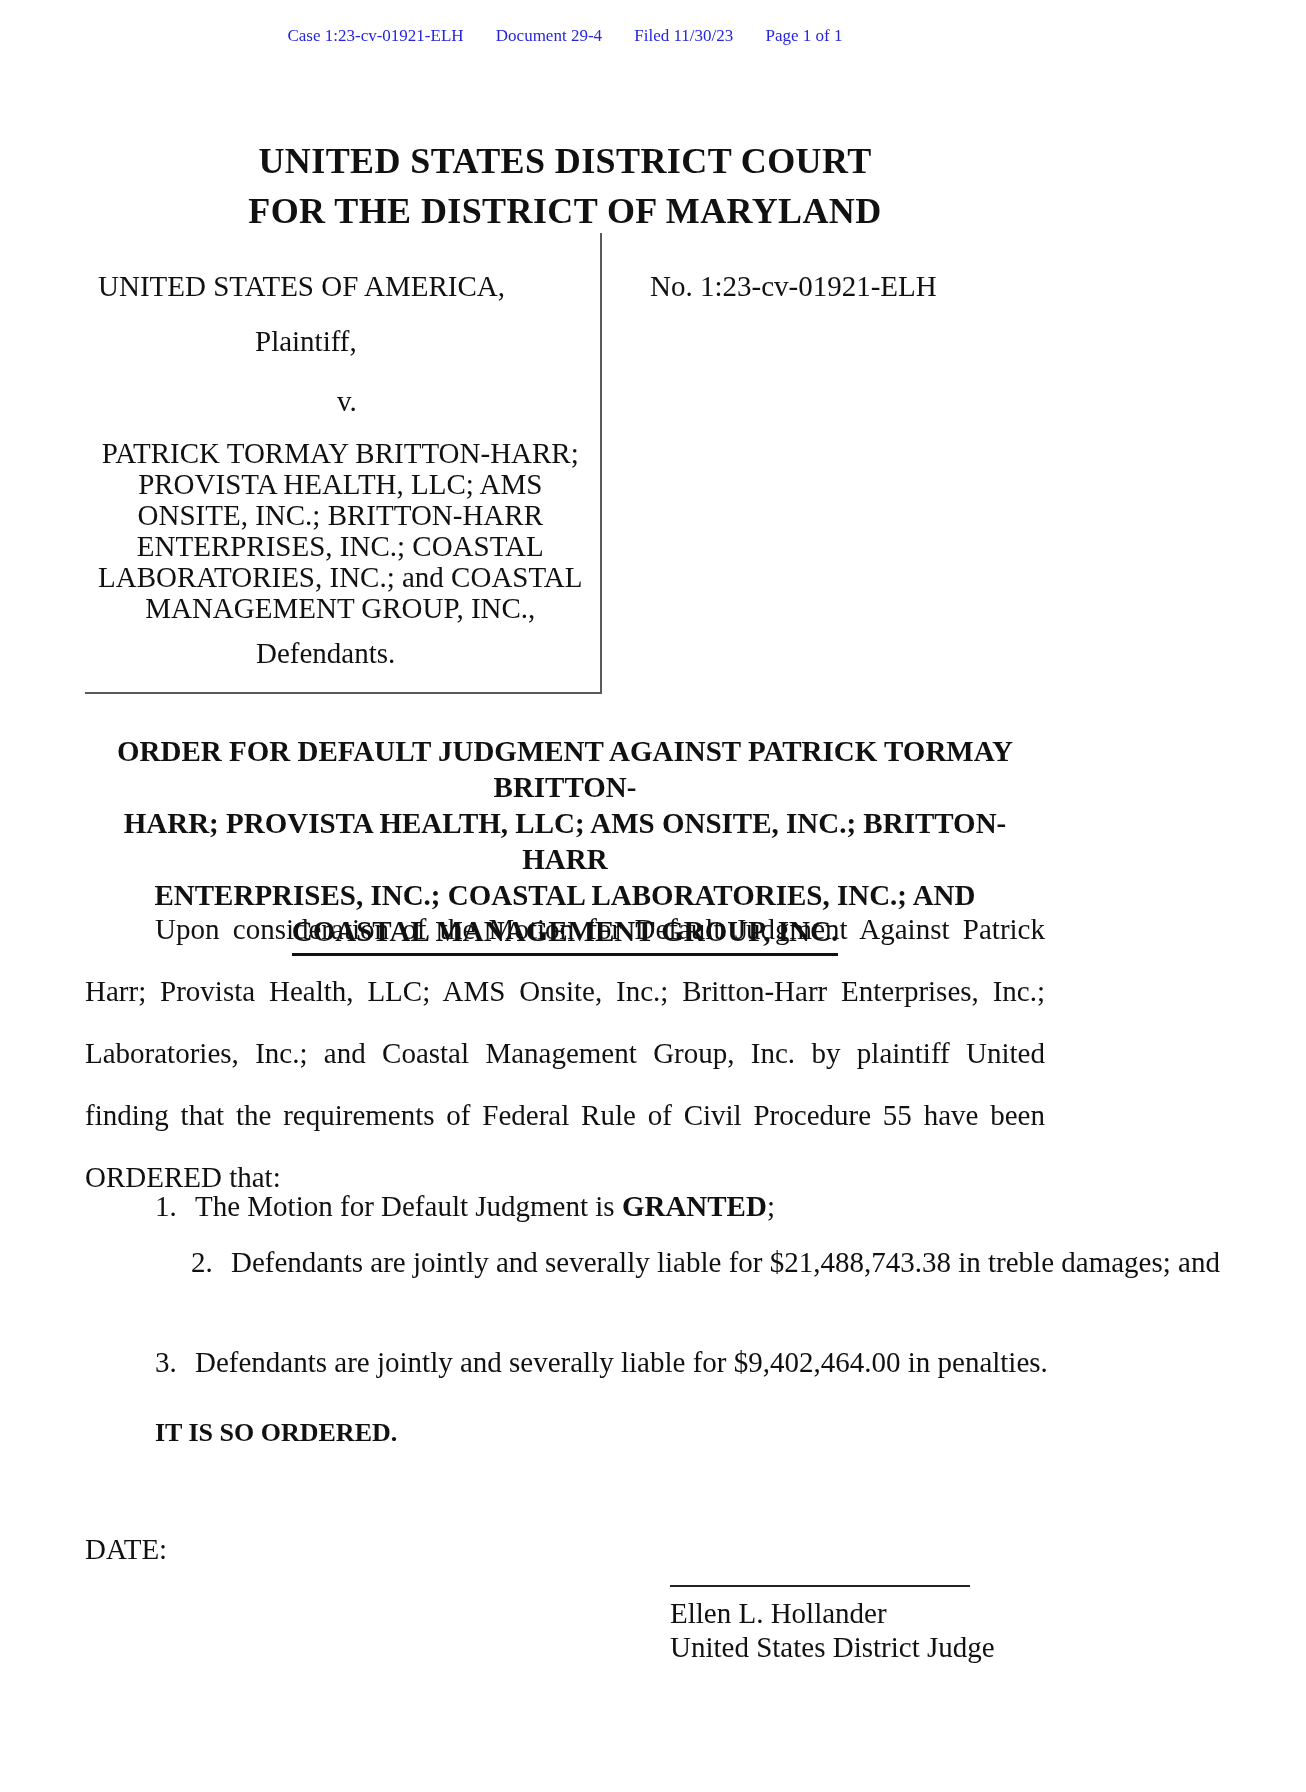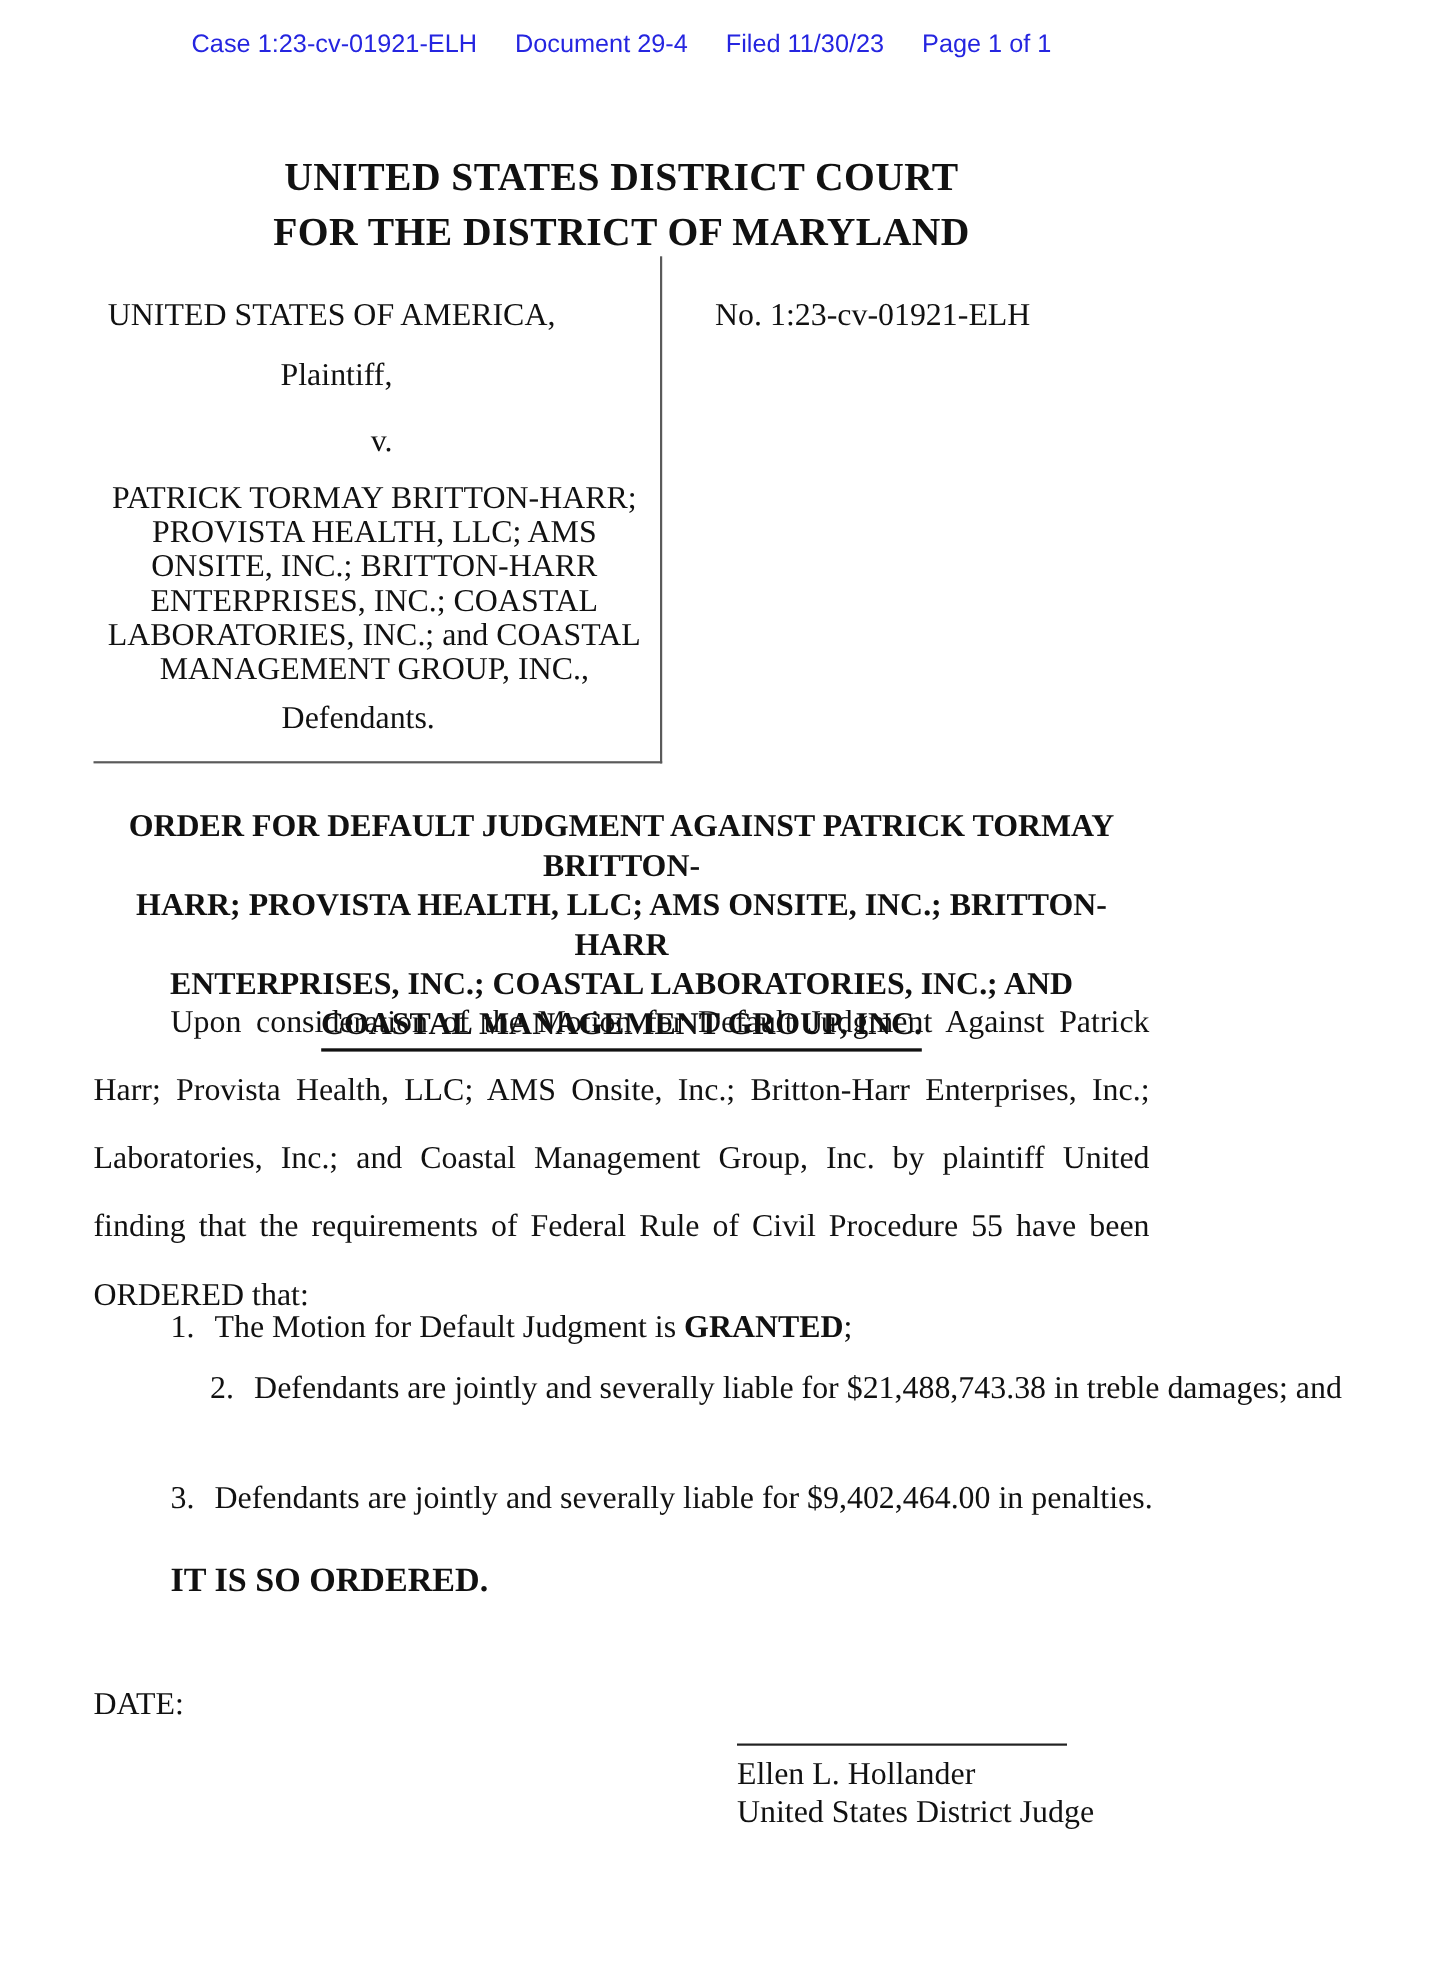--- a/index.html
+++ b/index.html
@@ -24,22 +24,22 @@
     width: 960px;
     height: 100%;
   }
   
   .stamp {
     position: absolute;
     top: 26px;
     left: 0;
     width: 100%;
     text-align: center;
-    font-family: Liberation Sans, sans-serif;
-    font-size: 23px;
+    font-family: Liberation Serif, serif;
+    font-size: 17px;
     color: var(--stamp-blue);
     white-space: nowrap;
   }
   .stamp span { display: inline-block; }
   .stamp span + span { margin-left: 28px; }
   
   .court-line {
     position: absolute;
     left: 0;
     width: 100%;
@@ -116,21 +116,21 @@
   }
   .item .num { display: inline-block; width: 40px; }
   .item.i1 { top: 1190px; }
   .item.i2 { top: 1246px; margin-left: 36px; }
   .item.i3 { top: 1302px; margin-top: 44px; }
   .item b { font-weight: bold; }
   .so-ordered {
     position: absolute;
     left: 70px;
     top: 1418px;
-    font-size: 31px;
+    font-size: 26px;
     font-weight: bold;
   }
   .date-label {
     position: absolute;
     left: 0;
     top: 1533px;
     font-size: 29px;
   }
   
   .sig-block {

